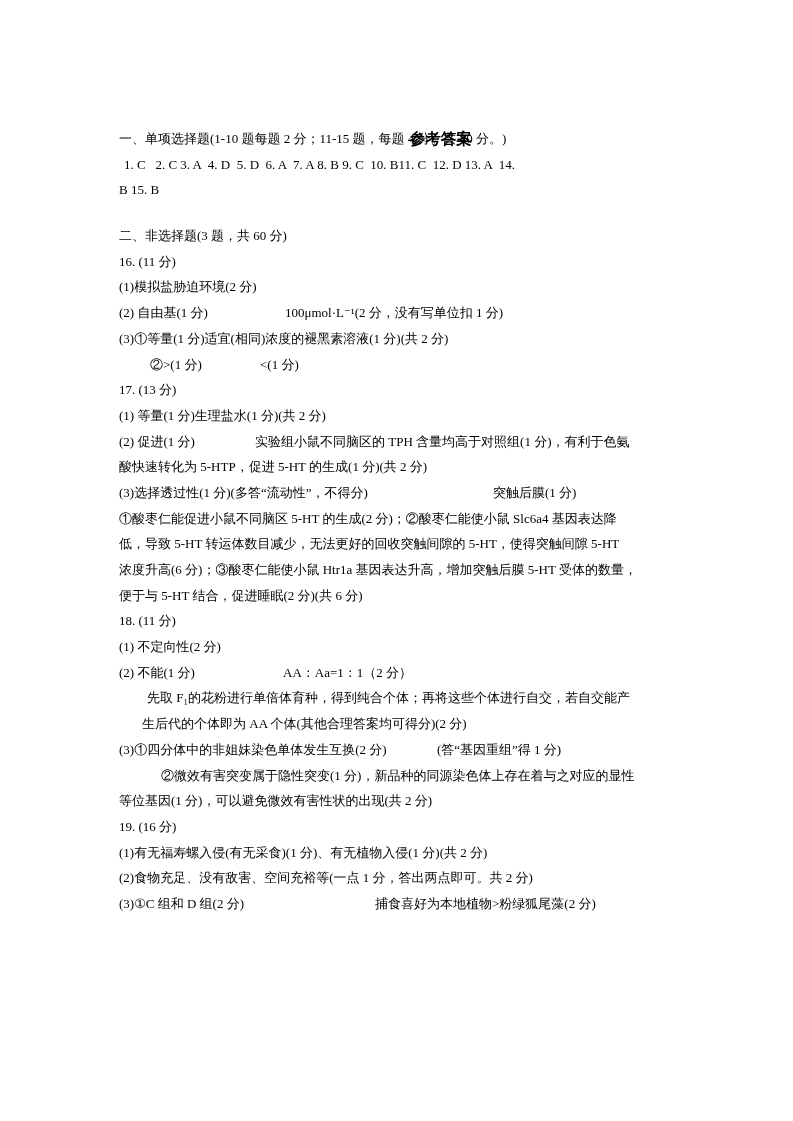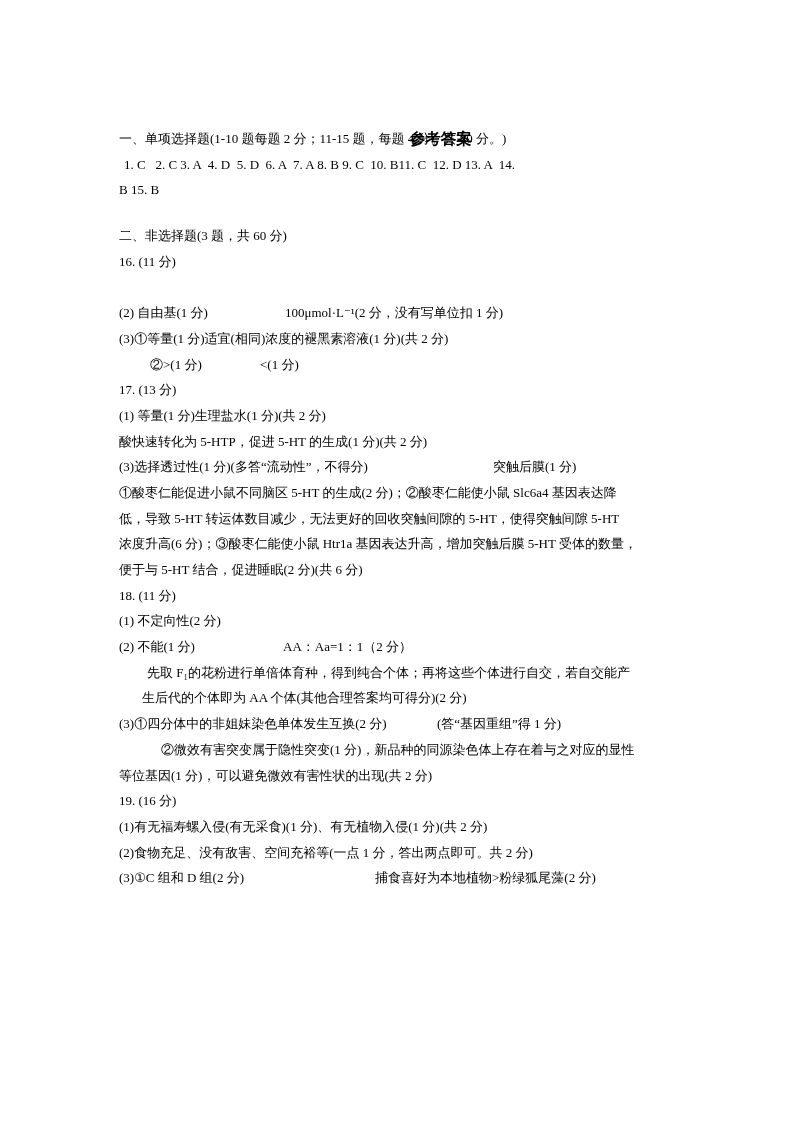--- a/index.html
+++ b/index.html
@@ -72,38 +72,43 @@
   <div class="line line--blank"></div>
 
   <div class="line">
     <span class="seg">二、非选择题(3 题，共 60 分)</span>
   </div>
 
   <div class="line">
     <span class="seg">16. (11 分)</span>
   </div>
   <div class="line">
+    <span class="seg">(1)模拟盐胁迫环境(2 分)</span>
   </div>
   <div class="line">
     <span class="seg">(2) 自由基(1 分)</span>
     <span class="seg" style="left:166px">100μmol·L⁻¹(2 分，没有写单位扣 1 分)</span>
   </div>
   <div class="line">
     <span class="seg">(3)①等量(1 分)适宜(相同)浓度的褪黑素溶液(1 分)(共 2 分)</span>
   </div>
   <div class="line">
     <span class="seg" style="left:31px">②&gt;(1 分)</span>
     <span class="seg" style="left:141px">&lt;(1 分)</span>
   </div>
 
   <div class="line">
     <span class="seg">17. (13 分)</span>
   </div>
   <div class="line">
     <span class="seg">(1) 等量(1 分)生理盐水(1 分)(共 2 分)</span>
+  </div>
+  <div class="line">
+    <span class="seg">(2) 促进(1 分)</span>
+    <span class="seg" style="left:136px">实验组小鼠不同脑区的 TPH 含量均高于对照组(1 分)，有利于色氨</span>
   </div>
   <div class="line">
     <span class="seg">酸快速转化为 5-HTP，促进 5-HT 的生成(1 分)(共 2 分)</span>
   </div>
   <div class="line">
     <span class="seg">(3)选择透过性(1 分)(多答“流动性”，不得分)</span>
     <span class="seg" style="left:374px">突触后膜(1 分)</span>
   </div>
   <div class="line">
     <span class="seg">①酸枣仁能促进小鼠不同脑区 5-HT 的生成(2 分)；②酸枣仁能使小鼠 Slc6a4 基因表达降</span>

